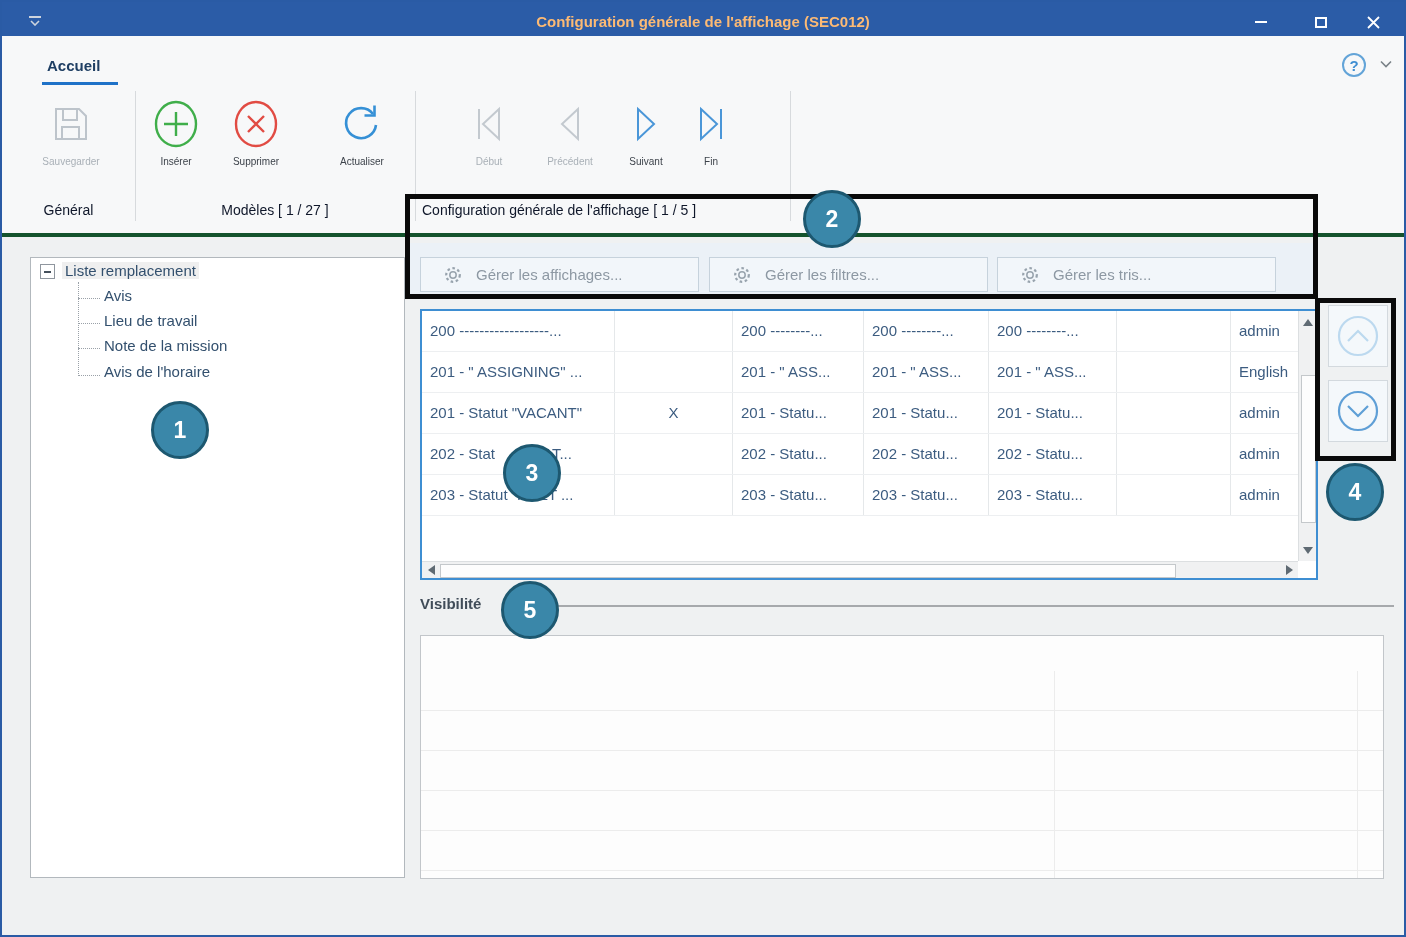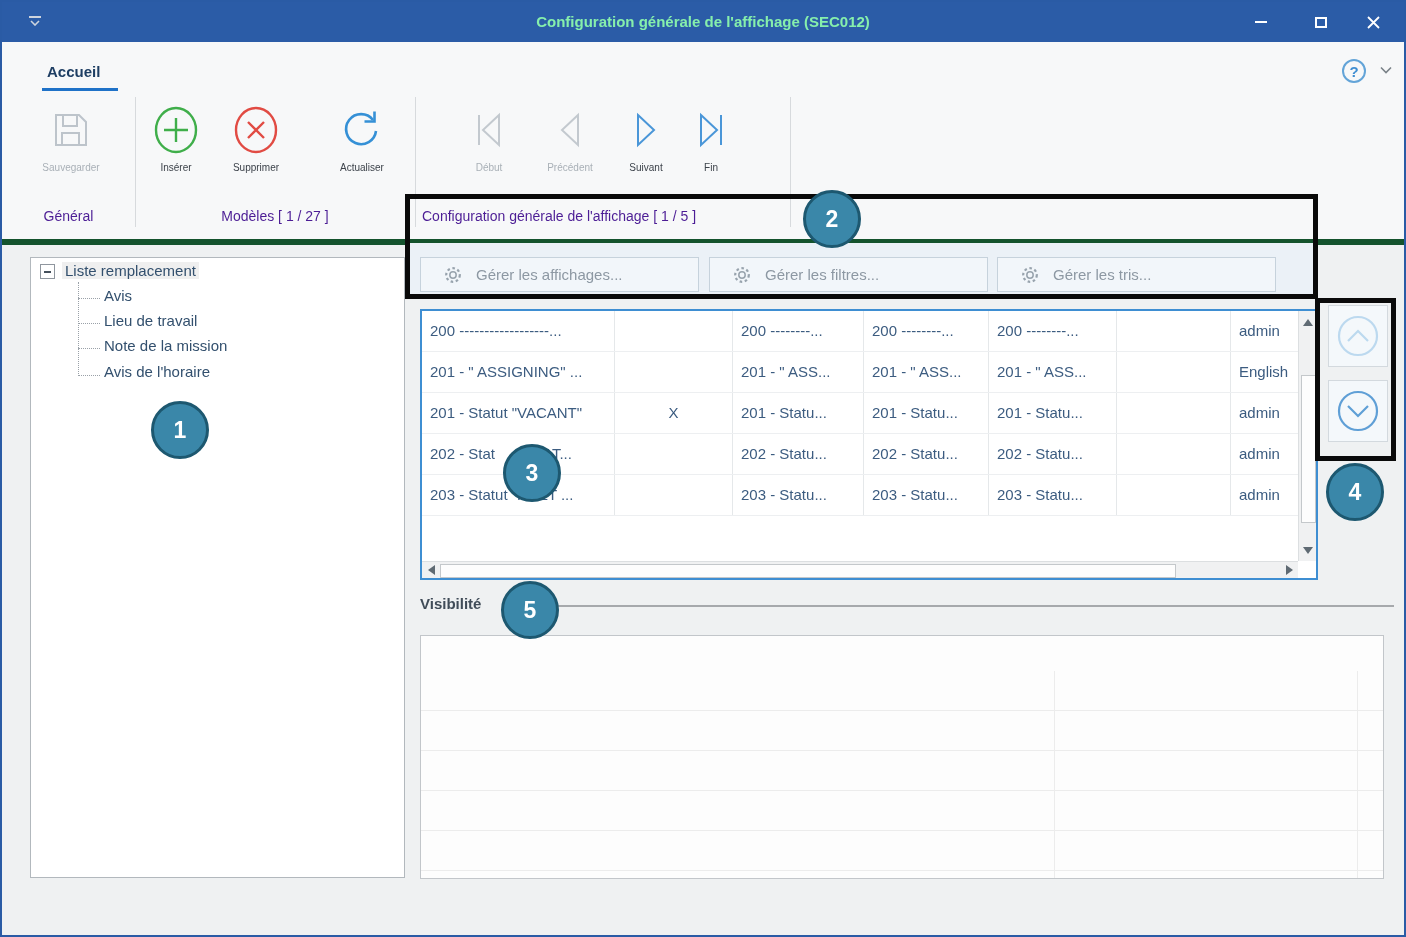--- a/index.html
+++ b/index.html
@@ -4,38 +4,38 @@
 <style>
   html,body{margin:0;padding:0;background:#d8d8d8;}
   .stage{position:relative;width:1406px;height:937px;background:#eff1f2;
     font-family:"Liberation Sans",sans-serif;border:2px solid #2a5ba5;box-sizing:border-box;overflow:hidden;}
   
   .titlebar{position:absolute;left:0;top:0;width:100%;height:40px;background:#2b5ca7;}
   .appicon{position:absolute;left:26px;top:12px;width:14px;height:14px;}
   .appicon .bar{width:12px;height:2px;background:#cdd4de;margin:2px auto 2px;}
   .appicon svg{display:block;margin:0 auto;}
   .wtitle{position:absolute;left:0;right:0;top:0;height:40px;line-height:40px;text-align:center;
-    color:#86efac;font-size:15px;font-weight:bold;}
+    color:#fdba74;font-size:15px;font-weight:bold;}
   .wbtn{position:absolute;top:0;width:46px;height:40px;display:flex;align-items:center;justify-content:center;cursor:default;}
   .btn-min{right:120px}.btn-max{right:60px}.btn-close{right:8px}
   .glyph-min{width:12px;height:2px;background:#fff;}
   .glyph-max{width:12px;height:11px;border:2px solid #fff;box-sizing:border-box;}
   
-  .ribbon{position:absolute;left:0;top:40px;width:100%;height:197px;background:#f7f8f9;border-bottom:6px solid #14532d;text-decoration:underline;}
+  .ribbon{position:absolute;left:0;top:34px;width:100%;height:197px;background:#f7f8f9;border-bottom:4px solid #14532d;text-decoration:underline;}
   .tab{position:absolute;left:45px;top:21px;font-size:15px;font-weight:bold;color:#1e3e63;}
   .tabline{position:absolute;left:40px;top:46px;width:76px;height:3px;background:#1f72c8;}
   .help{position:absolute;right:38px;top:17px;width:24px;height:24px;border:2px solid #63a4d8;border-radius:50%;
     color:#3f8ed2;font-size:15px;font-weight:bold;text-align:center;line-height:22px;box-sizing:border-box;}
   .helpchev{position:absolute;right:12px;top:24px;}
   .rsep{position:absolute;top:55px;height:130px;width:1px;background:#d7dadd;}
   .rbtn{position:absolute;top:60px;text-align:center;}
   .rbtn .ric{height:56px;display:flex;align-items:center;justify-content:center;}
   .rbtn .rlb{font-size:10px;color:#3d434b;margin-top:4px;white-space:nowrap;}
   .rbtn.disabled .rlb{color:#a9b0b7;}
-  .glabel{position:absolute;top:166px;font-size:14px;color:#4c1d95;text-align:center;white-space:nowrap;}
+  .glabel{position:absolute;top:166px;font-size:14px;color:#0f172a;text-align:center;white-space:nowrap;}
   
   .treepanel{position:absolute;left:28px;top:255px;width:375px;height:621px;background:#fff;border:1px solid #b2b8bd;box-sizing:border-box;}
   .tnode{position:absolute;font-size:15px;color:#33506e;white-space:nowrap;}
   .expander{position:absolute;left:9px;top:6px;width:15px;height:15px;border:1px solid #8f969e;background:#fff;box-sizing:border-box;}
   .expander .minus{position:absolute;left:3px;top:6px;width:7px;height:1.5px;background:#45505c;}
   .troot{left:31px;top:4px;background:#efefef;padding:0 3px;}
   .tline-v{position:absolute;left:47px;top:24px;height:94px;border-left:1px dotted #9aa1a8;}
   .tstub{position:absolute;left:47px;width:22px;border-top:1px dotted #9aa1a8;}
   .tchild{left:73px;}
   

